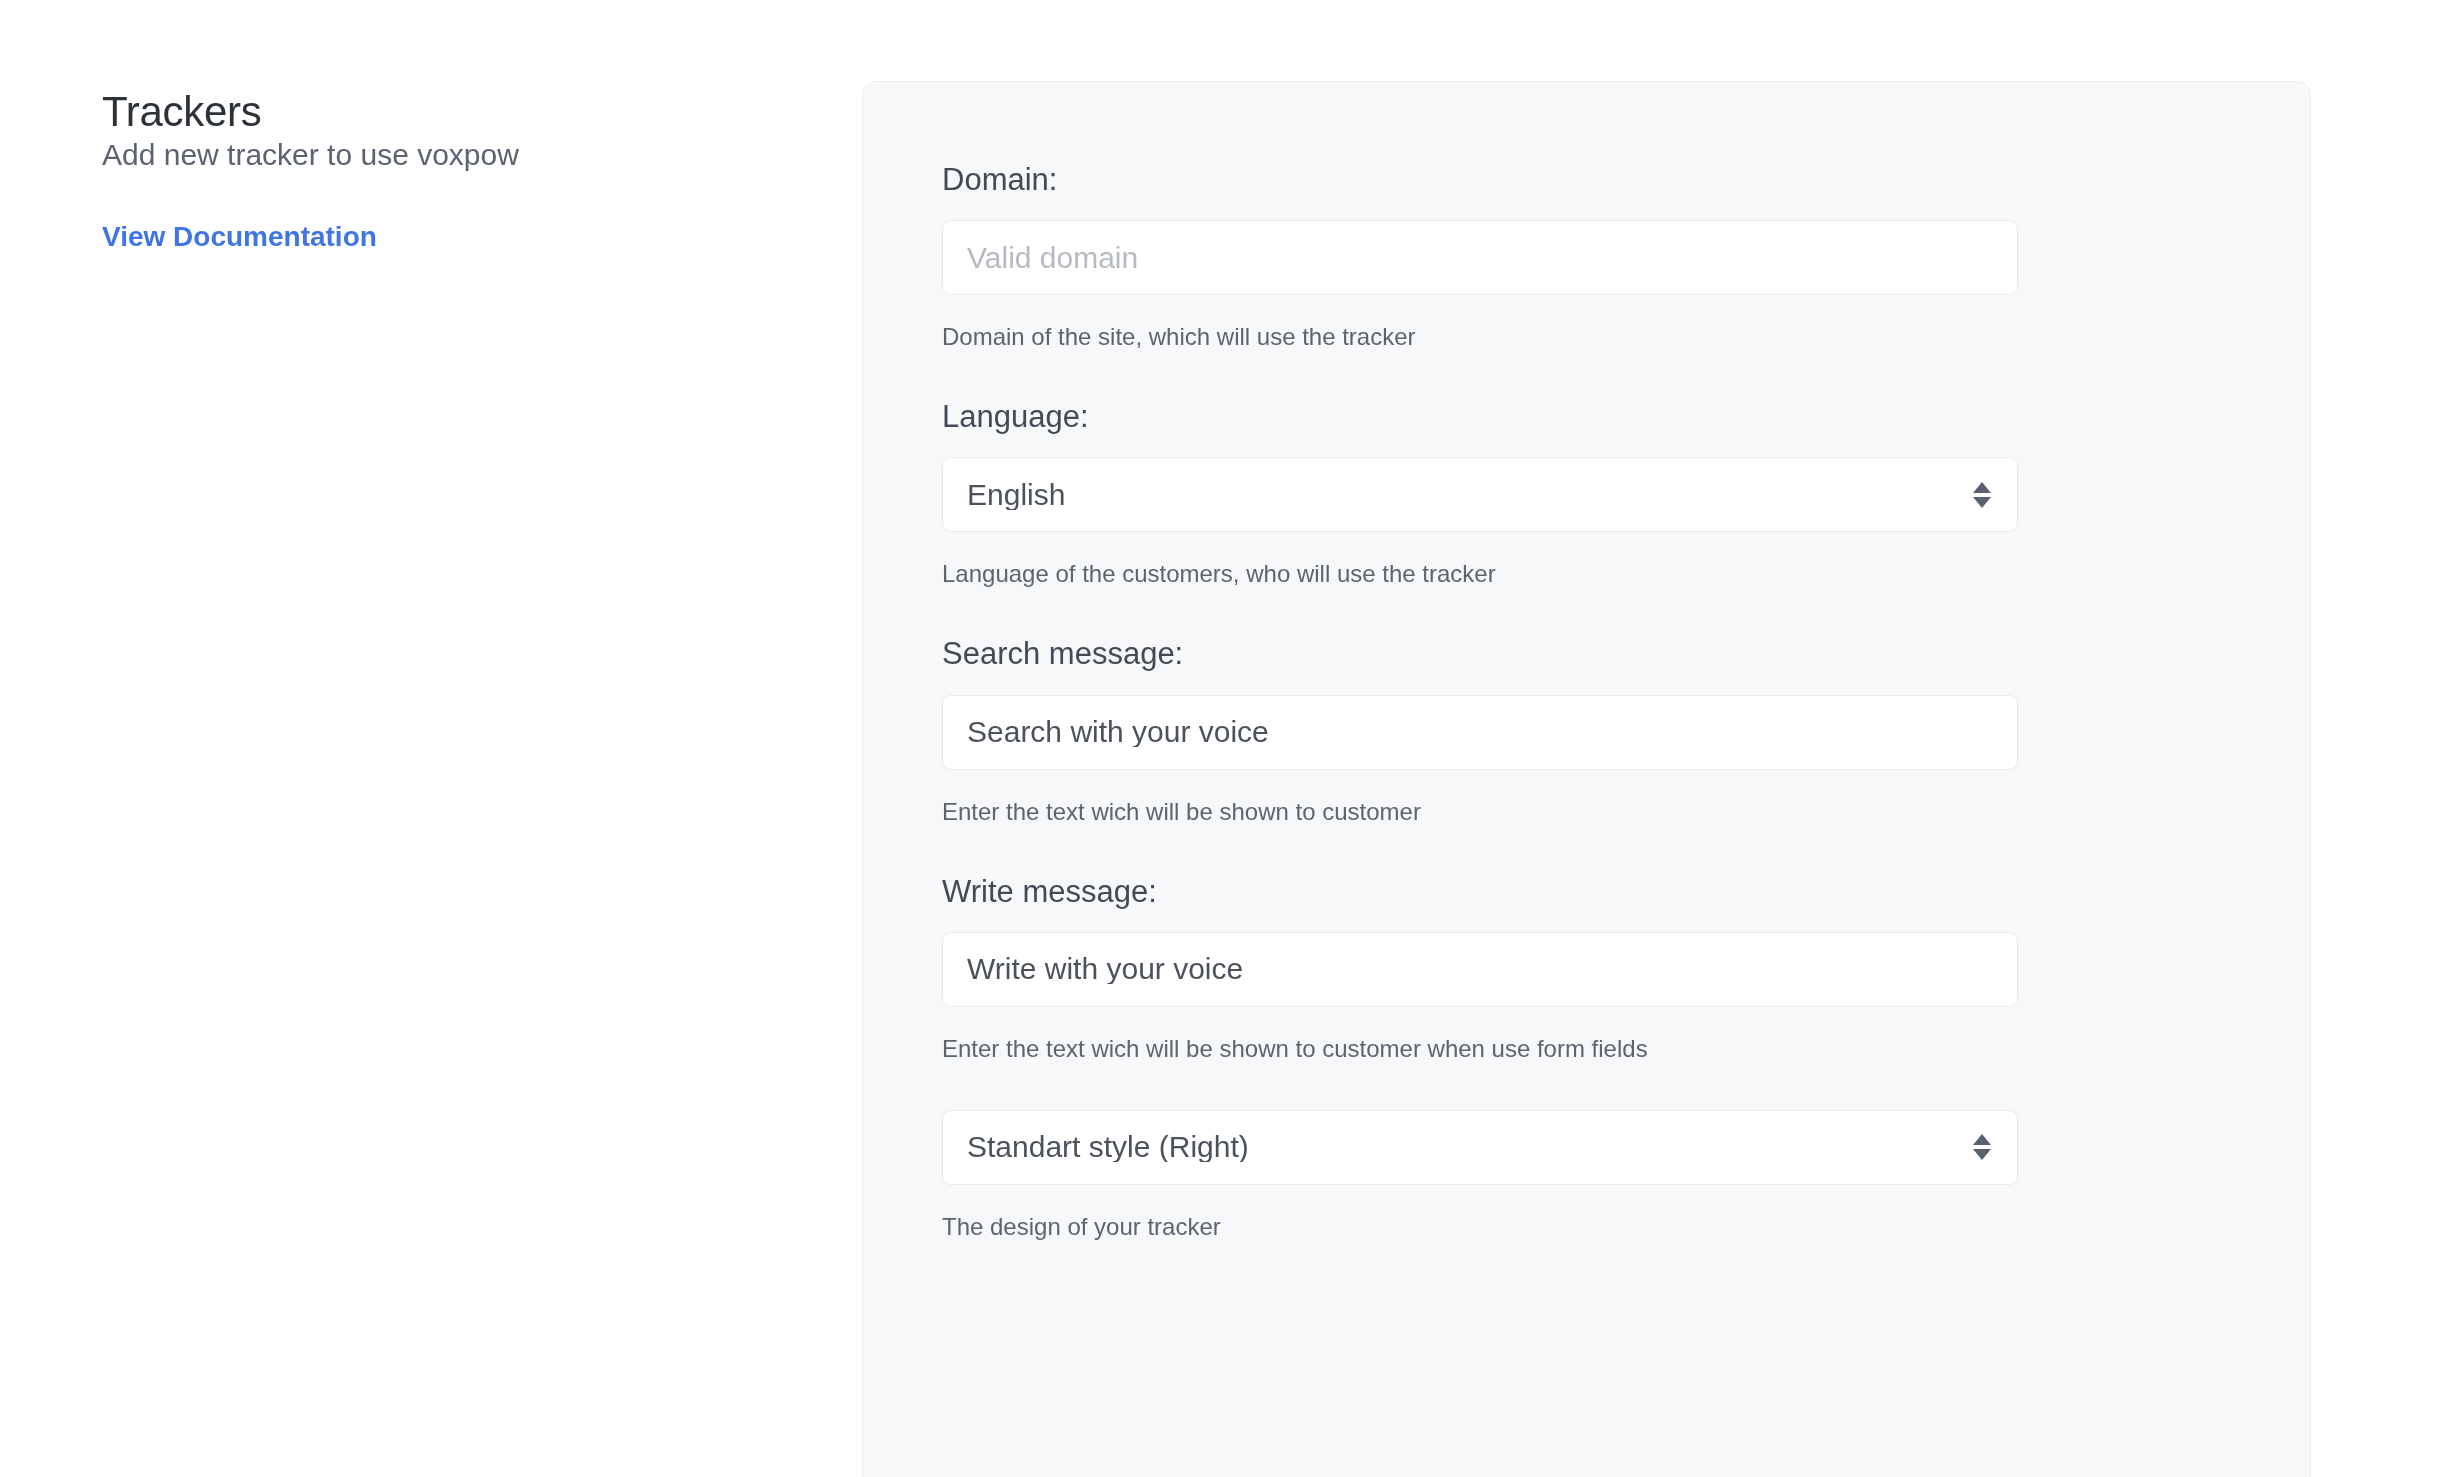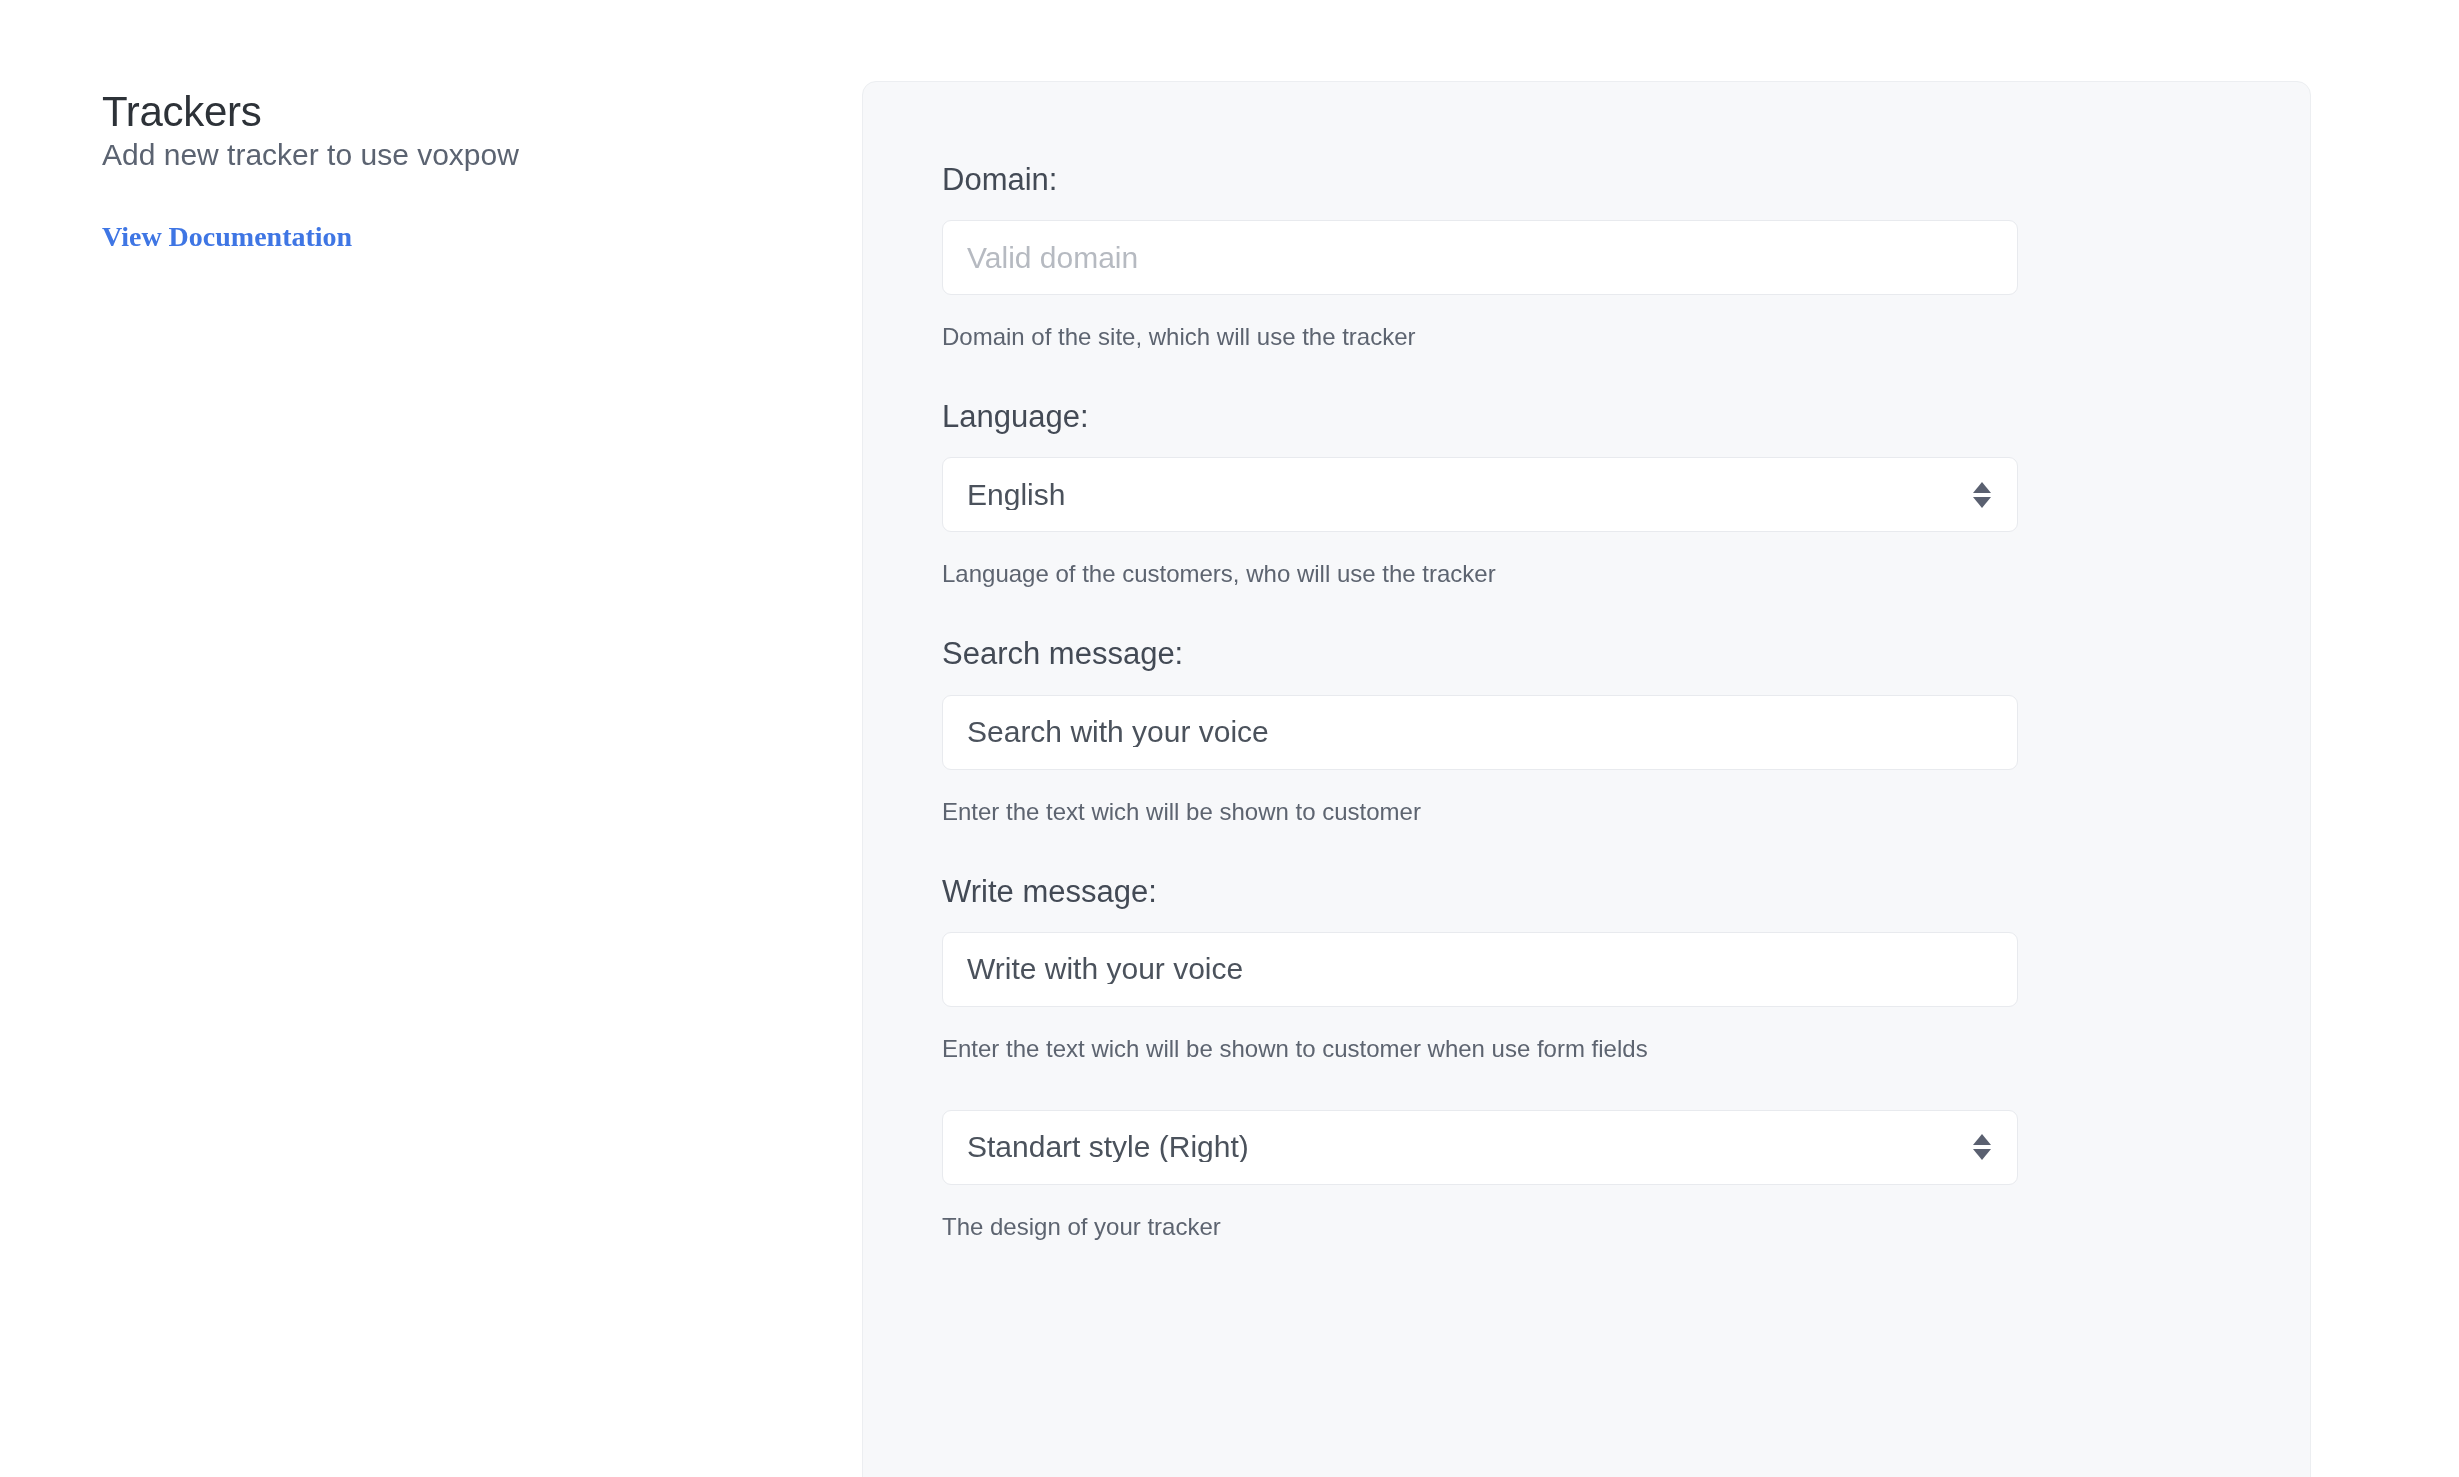--- a/index.html
+++ b/index.html
@@ -45,21 +45,20 @@
 
   .doc-link {
     display: inline-block;
     margin-top: 46px;
     font-size: 28px;
     font-weight: 600;
     color: #3f76e4;
     text-decoration: none;
     cursor: pointer;
     line-height: 1.2;
-    font-family: Liberation Serif, serif;
   }
 
   
   .card {
     position: absolute;
     left: 862px;
     top: 81px;
     width: 1449px;
     height: 1465px;
     background: #f7f8fa;

